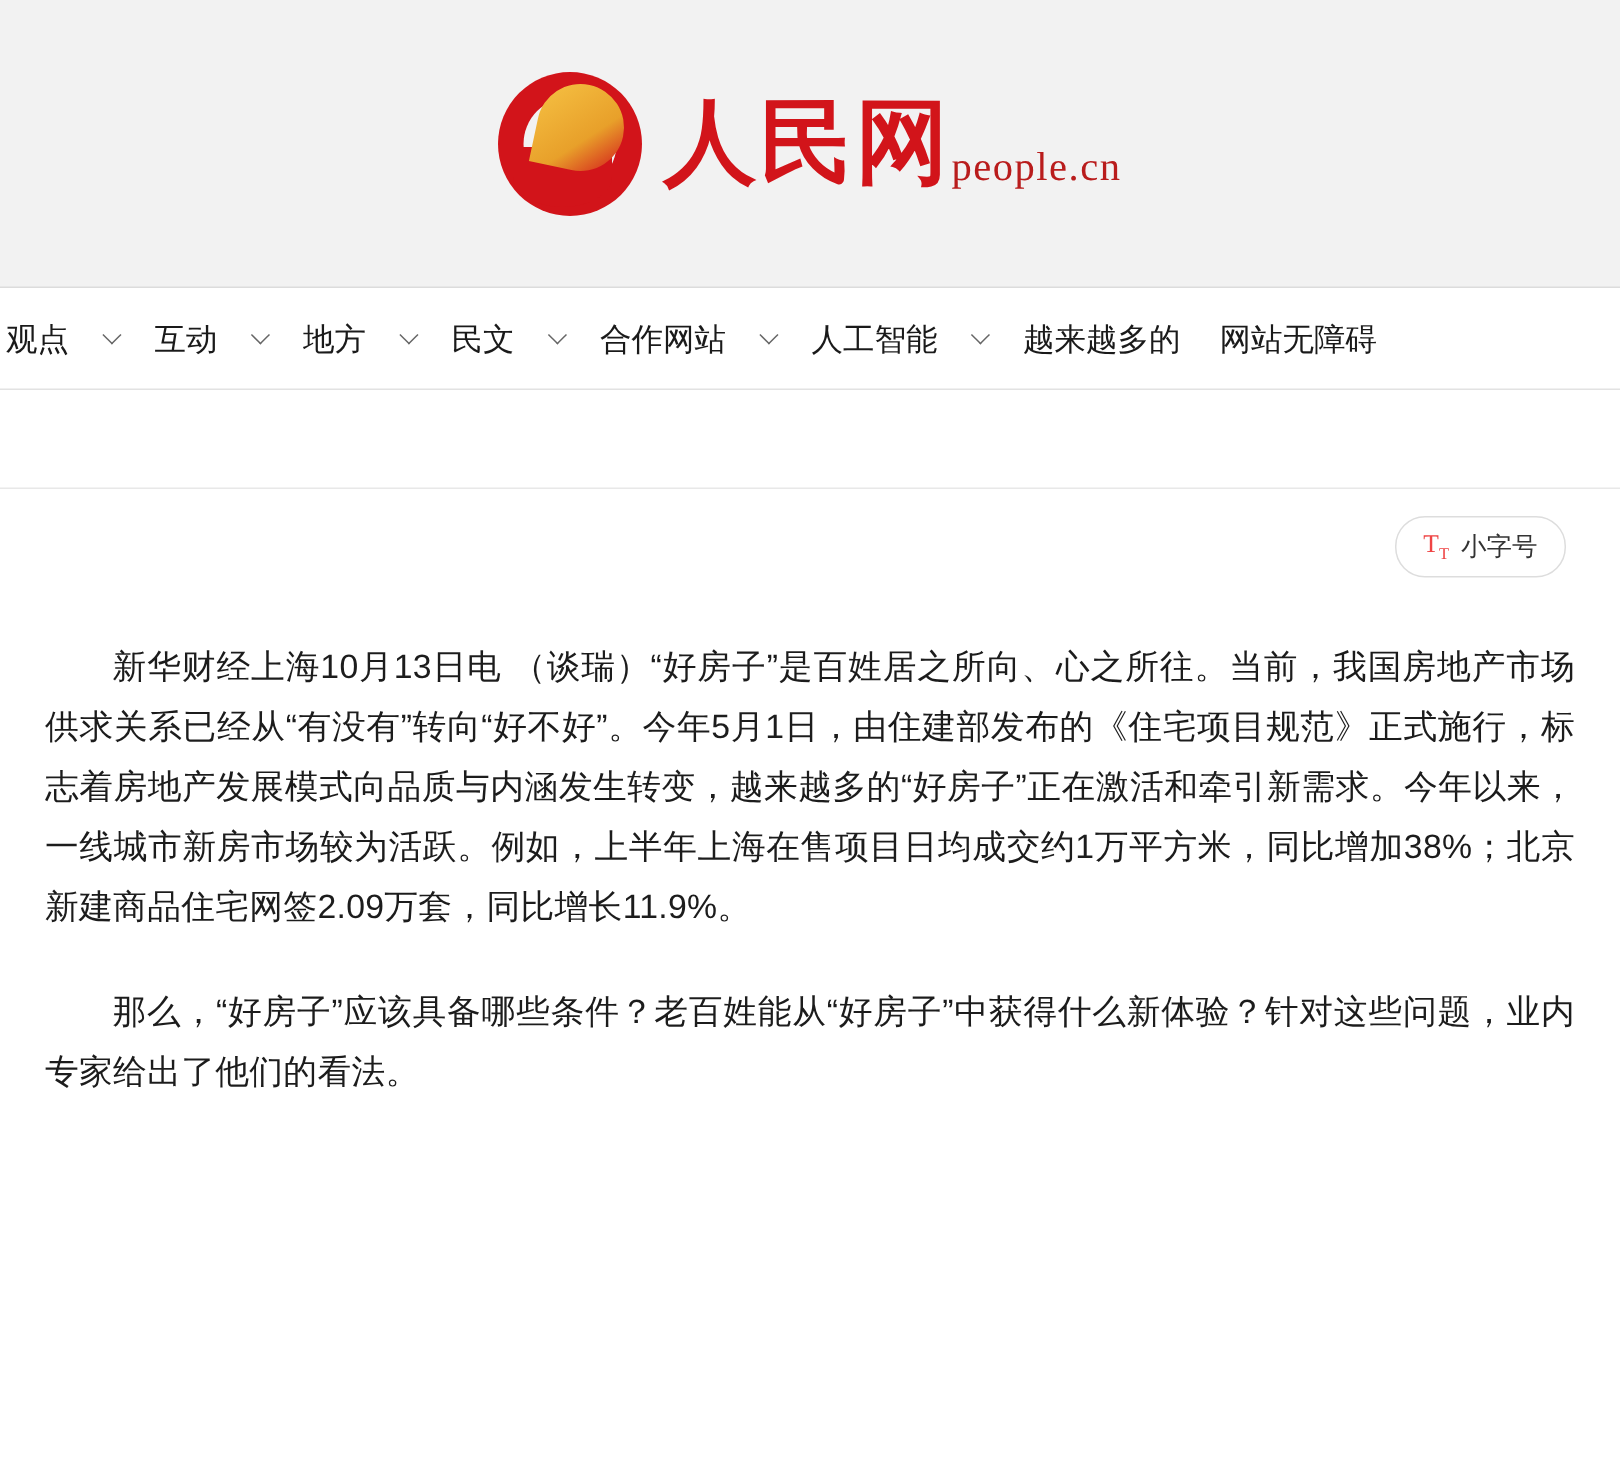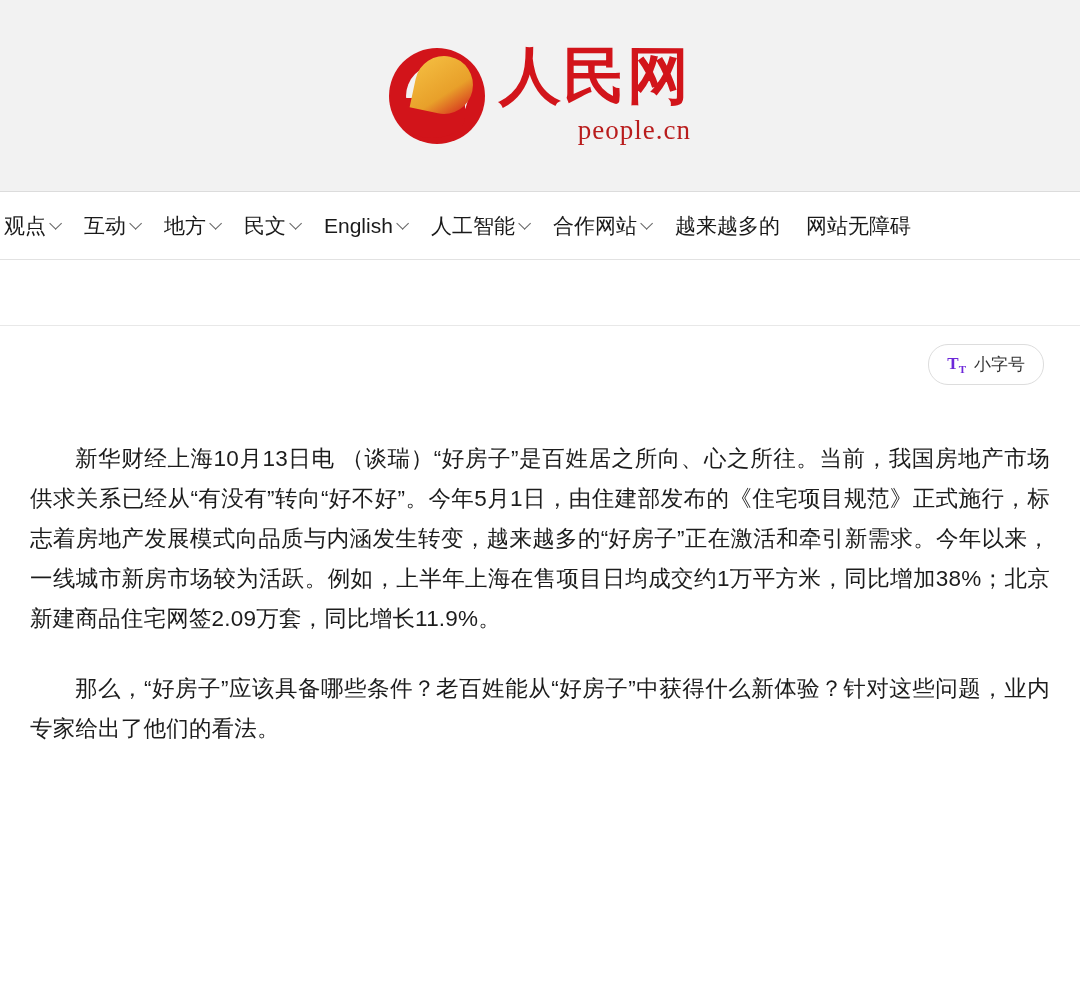--- a/index.html
+++ b/index.html
@@ -60,21 +60,20 @@
   }
   .logo-mark .tail {
     position: absolute;
     left: 10px; bottom: 6px;
     width: 66px; height: 40px;
     border-radius: 0 0 50% 50%;
     background: #d2141a;
   }
   .logo-text {
     display: flex;
-    flex-direction: column;
     align-items: flex-start;
   }
   .logo-cn {
     font-family: "Liberation Serif", serif;
     font-weight: bold;
     font-size: 62px;
     line-height: 1;
     color: #d2141a;
     letter-spacing: 2px;
   }
@@ -96,21 +95,21 @@
     padding: 0 4px;
     overflow: hidden;
     white-space: nowrap;
   }
   .nav-item {
     font-size: 21px;
     color: #1a1a1a;
     padding: 0 13px;
     display: inline-flex;
     align-items: center;
-    gap: 3px;
+    gap: 22px;
     cursor: pointer;
     height: 100%;
   }
   .nav-item:first-child { padding-left: 0; }
   .caret {
     display: inline-block;
     width: 9px; height: 9px;
     border-right: 1.6px solid #666;
     border-bottom: 1.6px solid #666;
     transform: rotate(45deg) translateY(-3px);
@@ -154,36 +153,36 @@
     font-size: 17px;
     color: #333;
     display: inline-flex;
     align-items: center;
     gap: 8px;
     background: #fff;
     cursor: pointer;
   }
   .tt-icon {
     font-family: "Liberation Serif", serif;
-    font-weight: bold;
+    font-weight: normal;
     font-size: 17px;
-    color: #6d28d9;
+    color: #ef4444;
   }
   .tt-icon sub { font-size: 11px; }
 
   .body-text p {
     font-size: 22.5px;
     line-height: 1.78;
     color: #1c1c1c;
     margin: 30px 0 0 0;
     text-align: justify;
     text-indent: 2em;
     letter-spacing: 0.2px;
   }
-  .body-text p:first-child { margin-top: 54px; }
+  .body-text p:first-child { margin-top: 40px; }
 </style>
 </head>
 <body>
 
 <div class="page">
 
   <div class="logo-band">
     <div class="logo">
       <div class="logo-mark">
         <div class="ring"></div>
@@ -209,29 +208,25 @@
       </div>
     <div class="nav-item">
         <span>地方</span>
         <i class="caret"></i>
       </div>
     <div class="nav-item">
         <span>民文</span>
         <i class="caret"></i>
       </div>
     <div class="nav-item">
-        <span>English</span>
+        <span>合作网站</span>
         <i class="caret"></i>
       </div>
     <div class="nav-item">
         <span>人工智能</span>
-        <i class="caret"></i>
-      </div>
-    <div class="nav-item">
-        <span>合作网站</span>
         <i class="caret"></i>
       </div>
     <div class="nav-item">
         <span>越来越多的</span>
       </div>
     <div class="nav-item">
         <span>网站无障碍</span>
       </div>
     <div class="nav-item"></div>
   </div>

